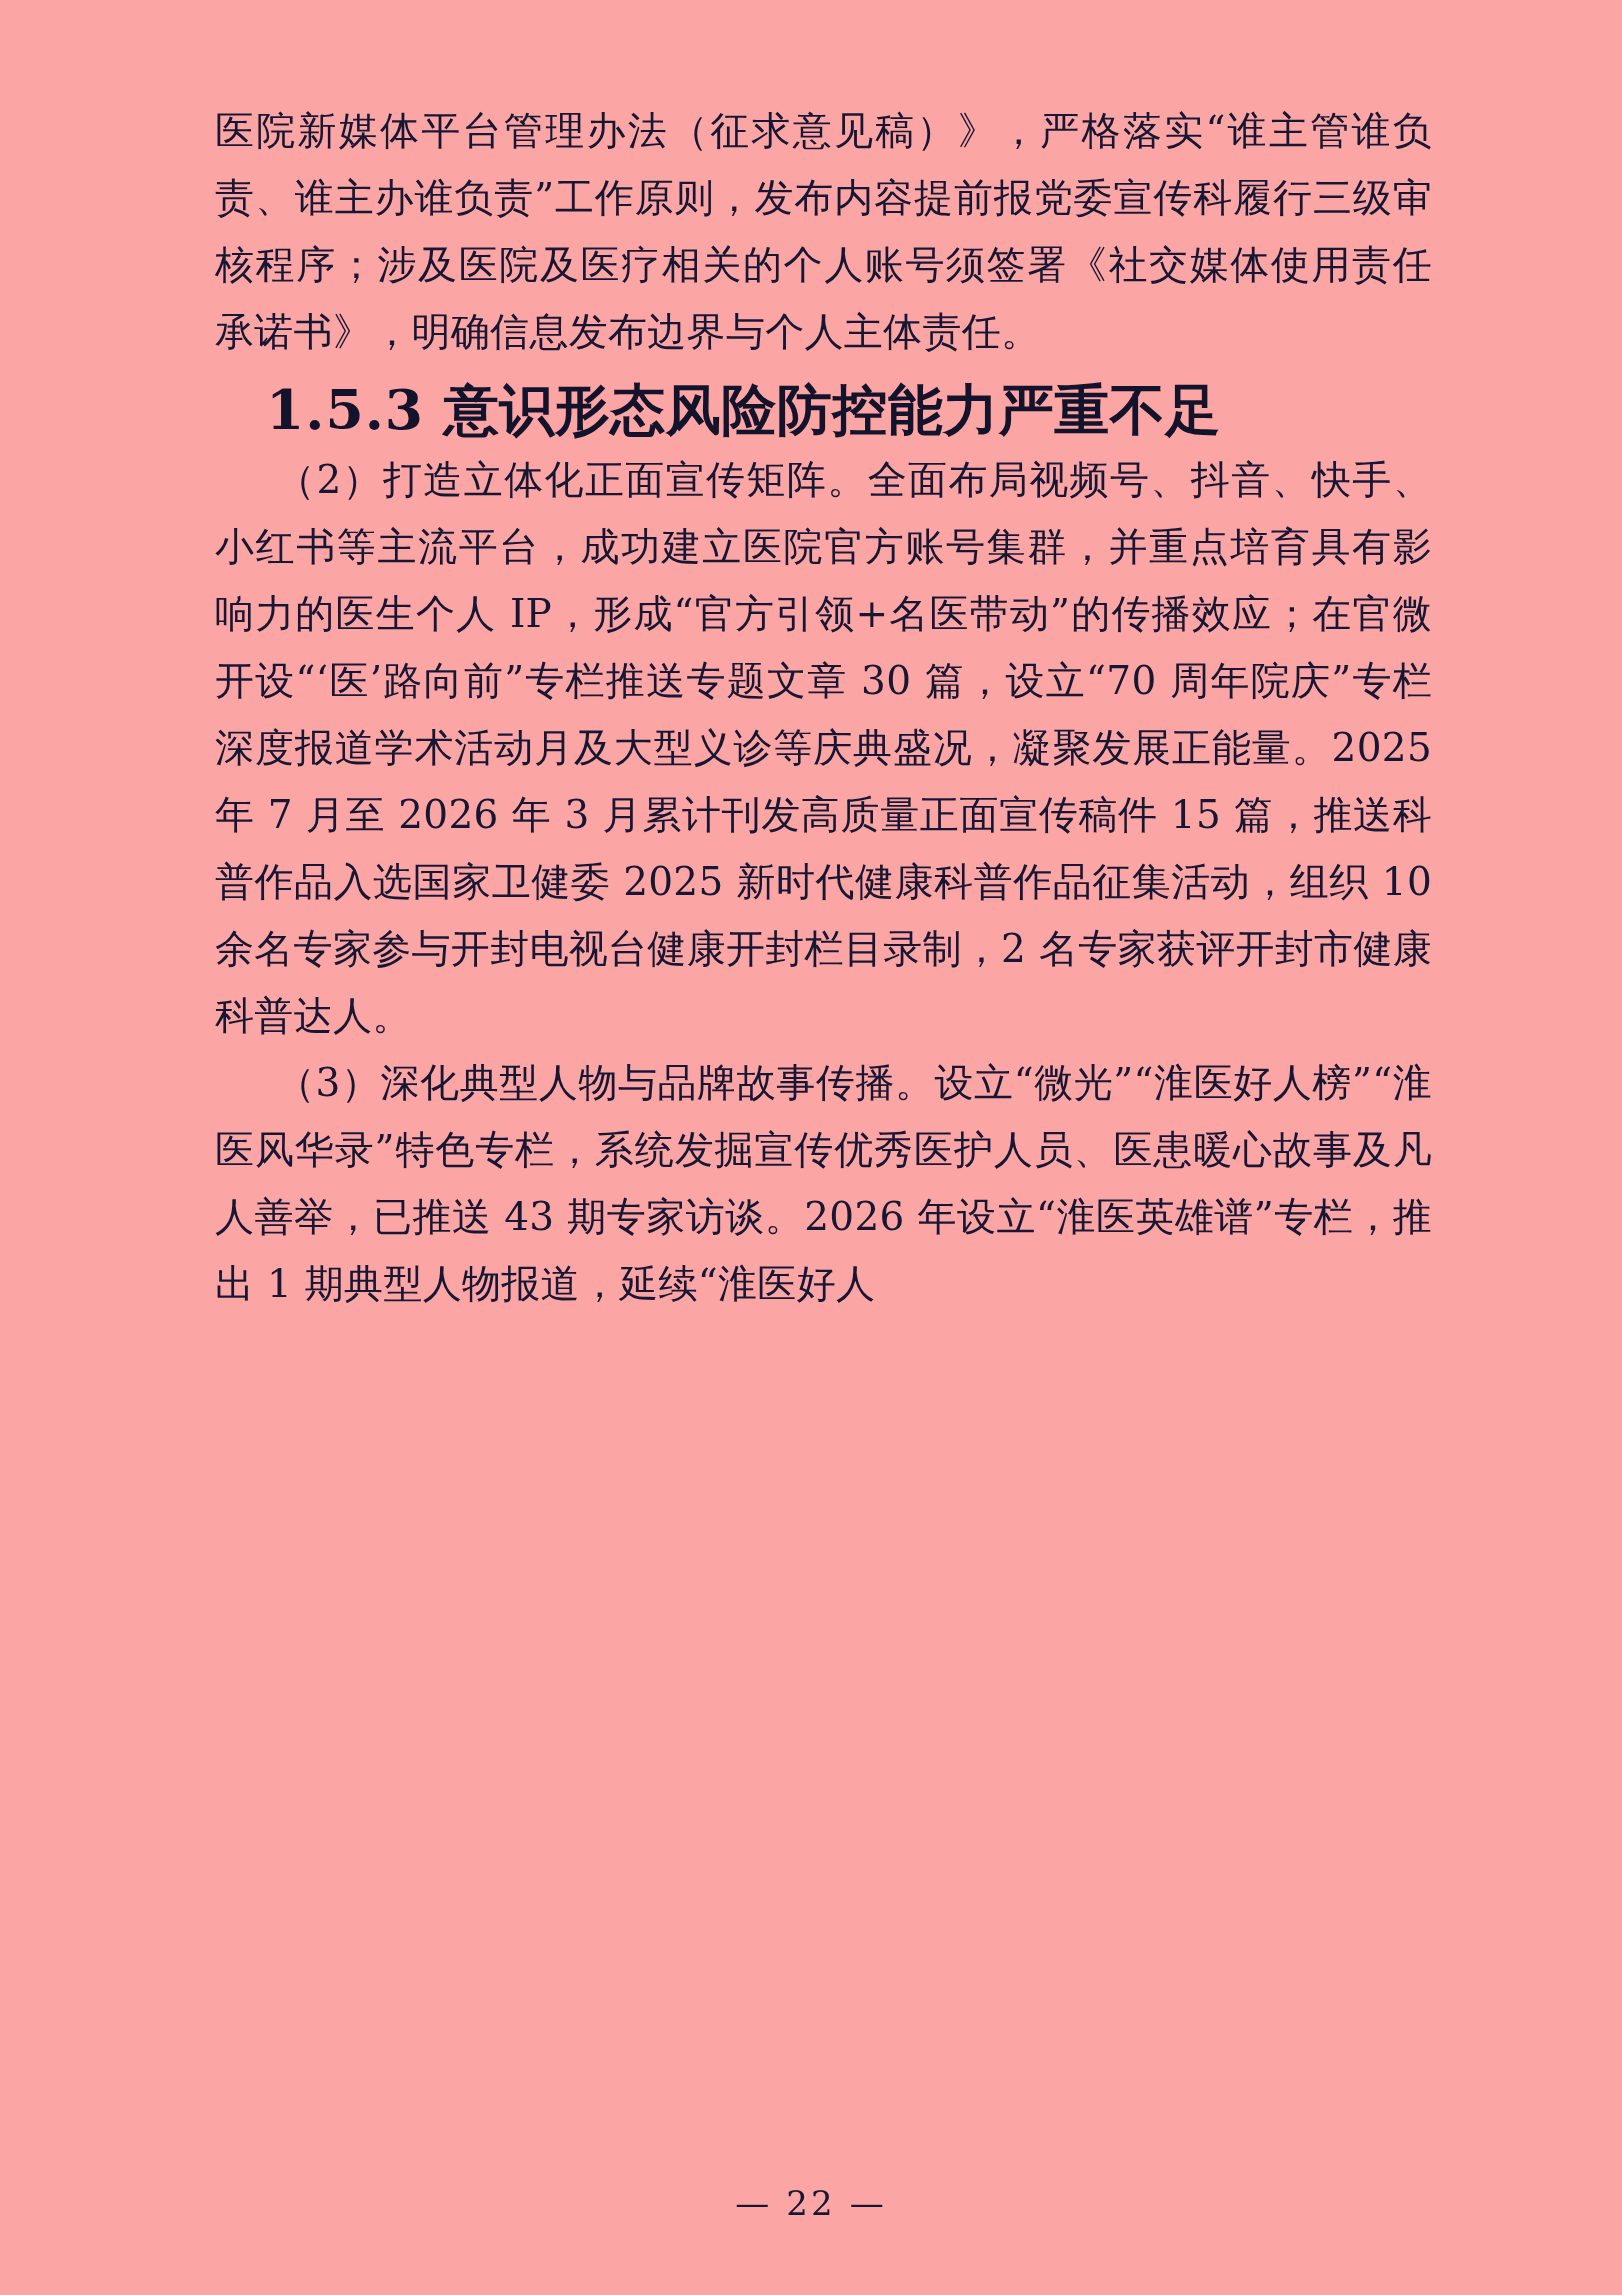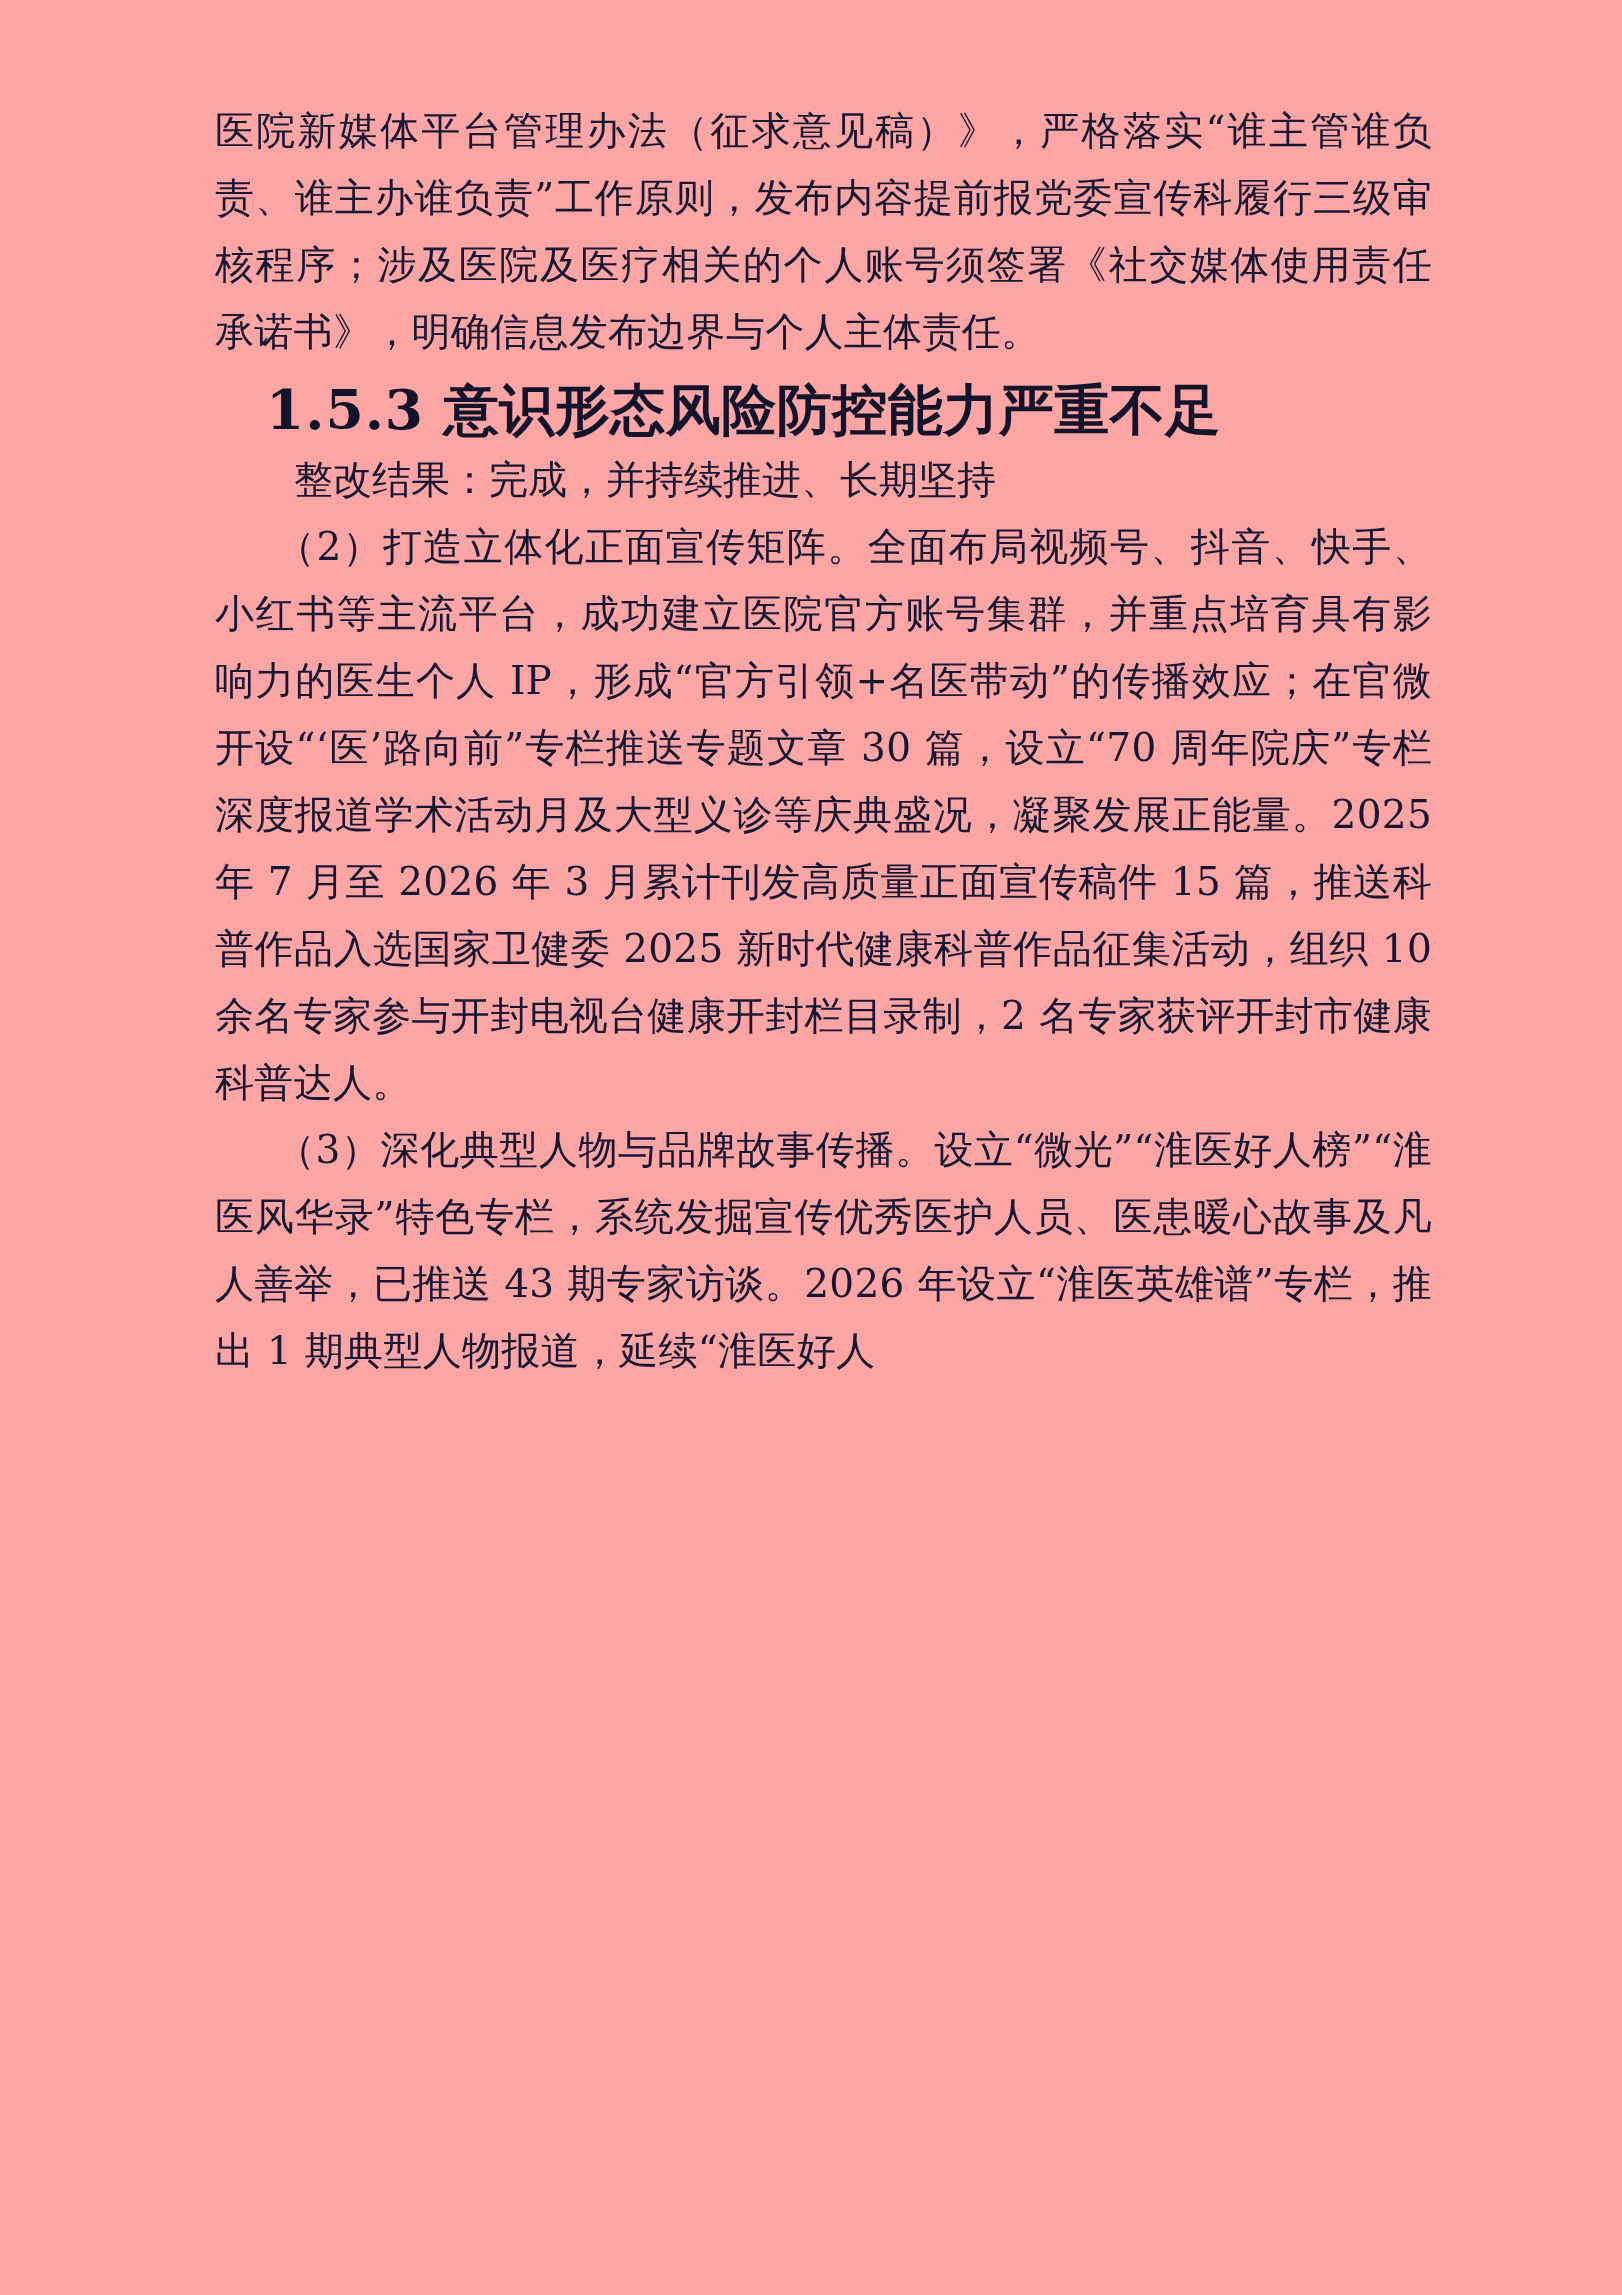--- a/index.html
+++ b/index.html
@@ -73,24 +73,24 @@
 <div class="page">
   <div class="doc-body">
 
     <p class="para">医院新媒体平台管理办法（征求意见稿）》，严格落实“谁主管谁负责、谁主办谁负责”工作原则，发布内容提前报党委宣传科履行三级审核程序；涉及医院及医疗相关的个人账号须签署《社交媒体使用责任承诺书》，明确信息发布边界与个人主体责任。</p>
 
     <h3 class="heading">
       <span class="num">1.5.3</span>
       <span>意识形态风险防控能力严重不足</span>
     </h3>
 
-    <p class="sub-line">整改结果：完成，并持续推进、长期坚持</p>
 
 
 
     <p class="para indent-paren">（2）打造立体化正面宣传矩阵。全面布局视频号、抖音、快手、小红书等主流平台，成功建立医院官方账号集群，并重点培育具有影响力的医生个人 IP，形成“官方引领+名医带动”的传播效应；在官微开设“‘医’路向前”专栏推送专题文章 30 篇，设立“70 周年院庆”专栏深度报道学术活动月及大型义诊等庆典盛况，凝聚发展正能量。2025 年 7 月至 2026 年 3 月累计刊发高质量正面宣传稿件 15 篇，推送科普作品入选国家卫健委 2025 新时代健康科普作品征集活动，组织 10 余名专家参与开封电视台健康开封栏目录制，2 名专家获评开封市健康科普达人。</p>
 
     <p class="para indent-paren">（3）深化典型人物与品牌故事传播。设立“微光”“淮医好人榜”“淮医风华录”特色专栏，系统发掘宣传优秀医护人员、医患暖心故事及凡人善举，已推送 43 期专家访谈。2026 年设立“淮医英雄谱”专栏，推出 1 期典型人物报道，延续“淮医好人</p>
 
   </div>
 
+  <div class="footer">— 22 —</div>
 </div>
 
 
 </body></html>

